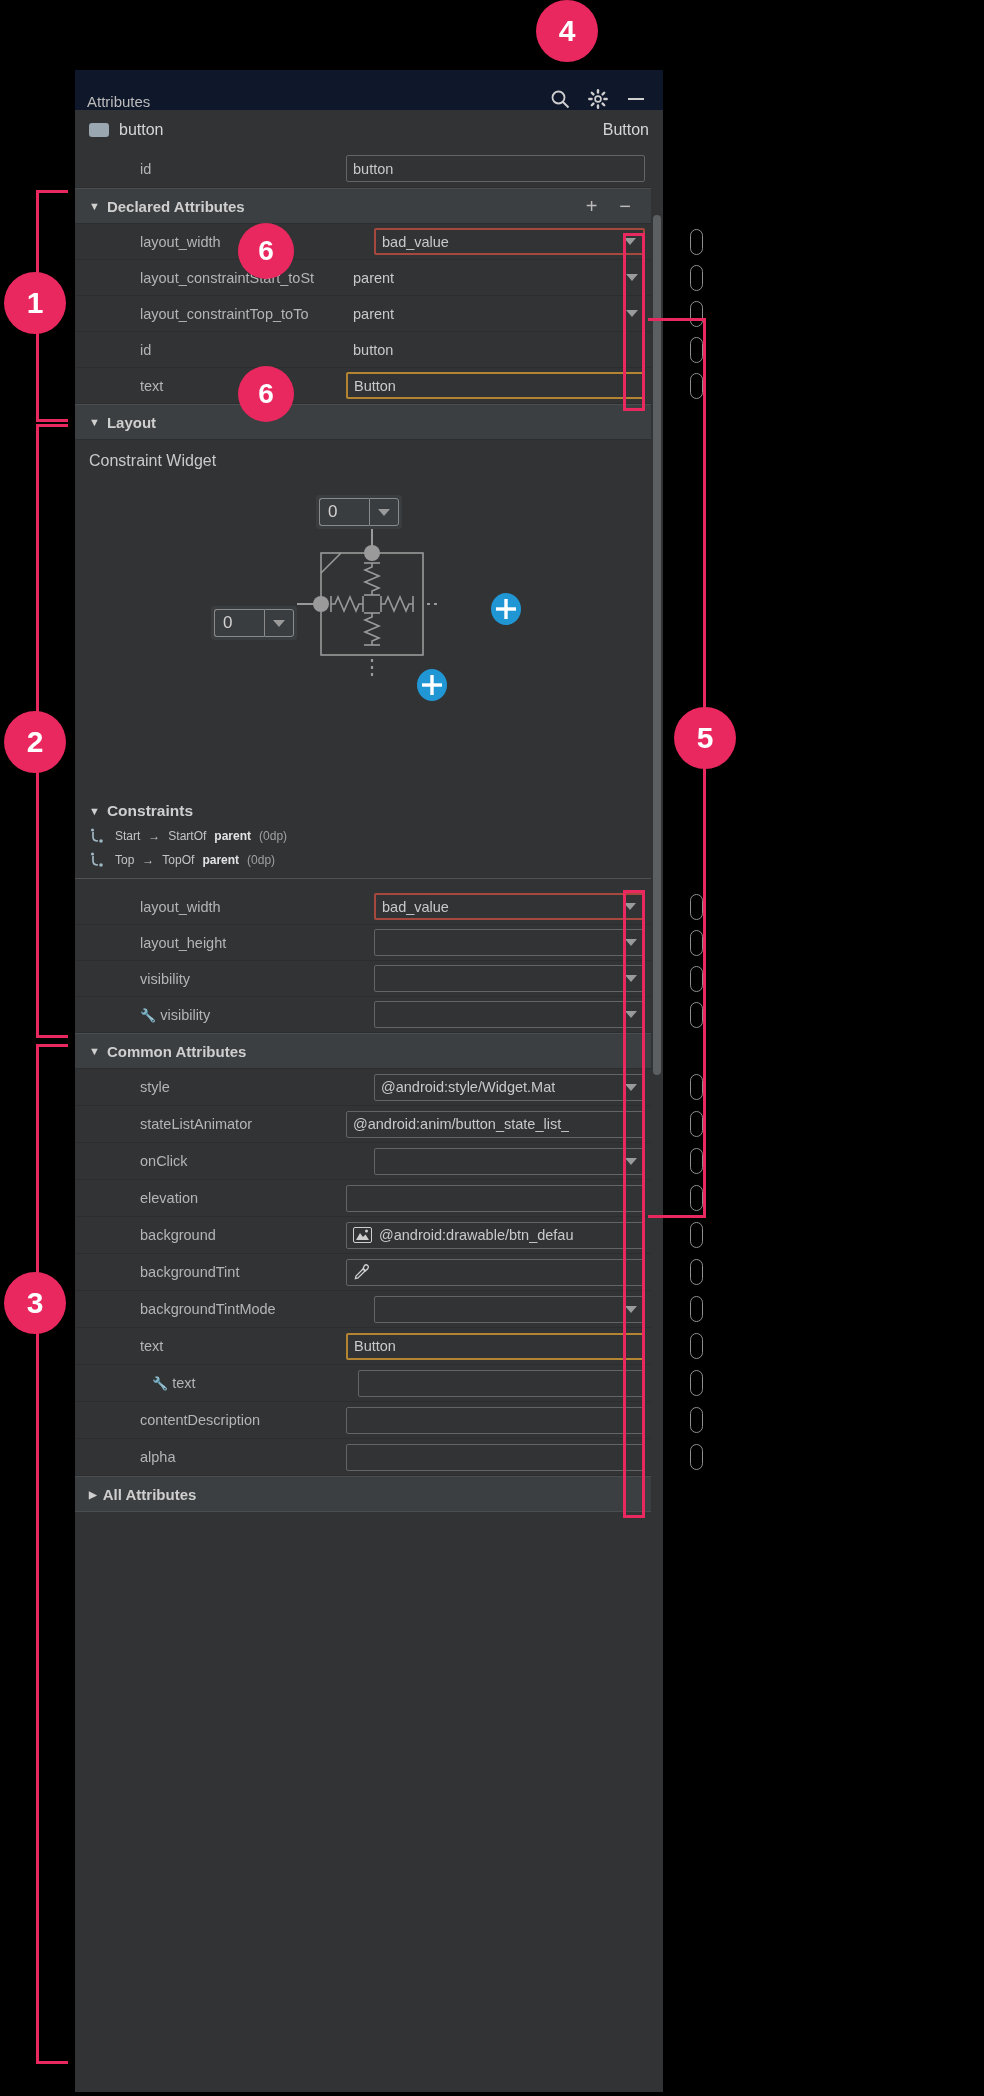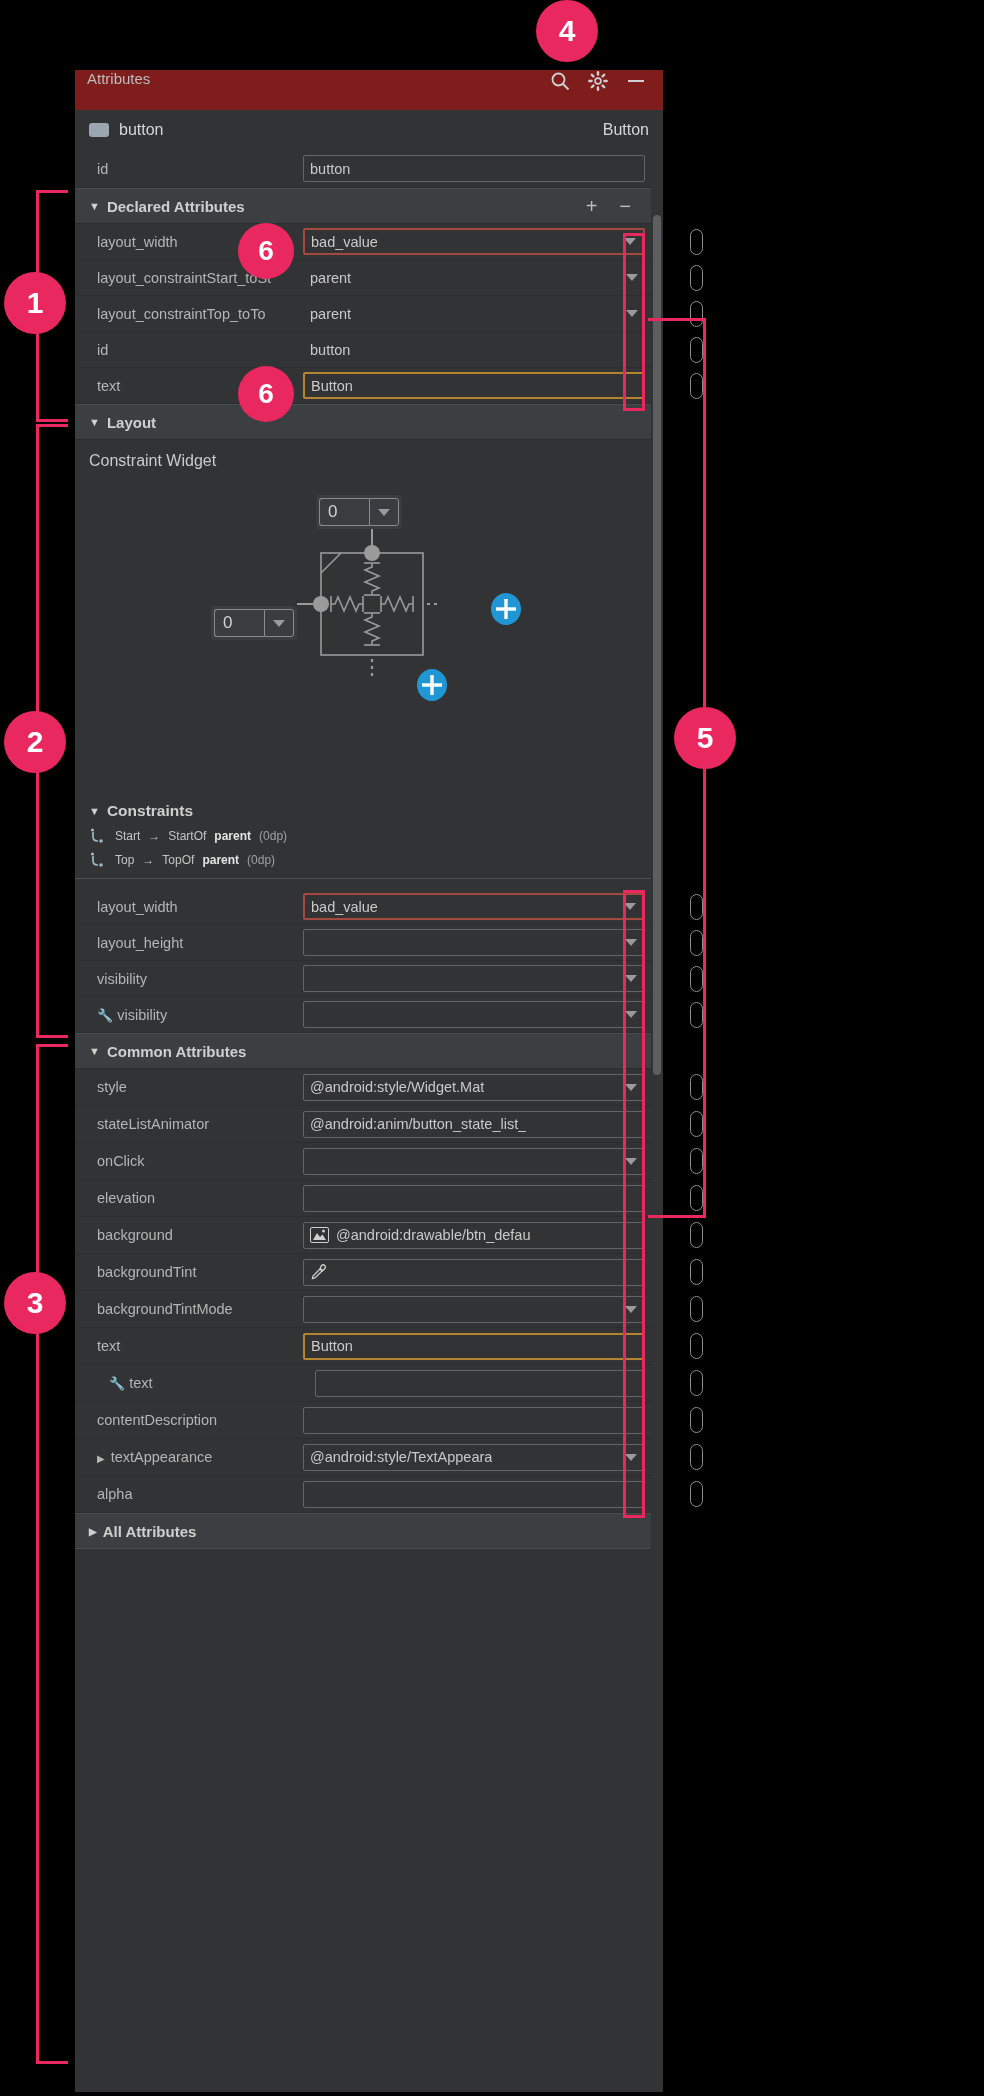--- a/index.html
+++ b/index.html
@@ -13,21 +13,21 @@
     -webkit-font-smoothing: antialiased;
   }
 
   
   #panel {
     position:absolute; left:75px; top:70px; width:588px; height:2022px;
     background:#313335; color:#bbbbbb;
   }
 
   .panel-header {
-    height:40px; background:#7f1d1d; display:flex; align-items:flex-start;
+    height:40px; background:#0f172a; display:flex; align-items:flex-end;
     padding:0 12px; font-size:15px; color:#bbbbbb;
   }
   .panel-header .title { flex:1; }
   .hdr-icons { display:flex; align-items:center; gap:16px; padding-right:4px; }
   .hdr-icons svg { display:block; }
 
   
   .widget-row {
     height:40px; display:flex; align-items:center; padding:0 14px;
     background:#313335; font-size:16px;
@@ -38,31 +38,31 @@
   .widget-row .wname { flex:1; color:#d6d6d6; }
   .widget-row .wtype { color:#d6d6d6; }
 
   
   .arow {
     display:flex; align-items:center; height:36px; position:relative;
     border-bottom:1px solid #2b2d2e;
   }
   .arow .lbl {
     width:228px; padding-left:22px; font-size:14.5px; color:#b5b5b5;
-    white-space:nowrap; overflow:hidden;
+    white-space:nowrap; overflow:hidden;margin-left:43px;
   }
   .arow .val { flex:1; padding-right:18px; display:flex; align-items:center; }
 
   .field {
     flex:1; height:27px; background:#313335; border:1px solid #646464;
     color:#c9c9c9; font-size:14.5px; display:flex; align-items:center;
     padding:0 6px; border-radius:2px; position:relative; min-width:0;
     overflow:hidden; white-space:nowrap;
   }
-  .field.combo { padding-right:32px; }
+  .field.combo { padding-right:32px;margin-left:28px; }
   .field .caret {
     position:absolute; right:0; top:0; bottom:0; width:26px;
     display:flex; align-items:center; justify-content:center;
   }
   .field .caret::after {
     content:""; border-left:6px solid transparent; border-right:6px solid transparent;
     border-top:7px solid #9a9a9a;
   }
   .field.err { border:2px solid #a5493f; }
   .field.warn { border:2px solid #b38431; }
@@ -489,30 +489,20 @@
       <div class="arow" style="height: 37px;">
         <span class="lbl"><span>contentDescription</span></span>
         <span class="val">
           <span class="field plain">
             <span class="txt"></span>
           </span>
         </span>
         <div class="pillcol" style="right: -40px; top: 50%; transform: translateY(-50%); position: absolute;"></div>
       </div>
       <div class="arow" style="height: 37px;">
-        <span class="lbl"><span class="tri-right">▶</span><span>textAppearance</span></span>
-        <span class="val">
-          <span class="field plain combo">
-            <span class="txt">@android:style/TextAppeara</span>
-            <span class="caret"></span>
-          </span>
-        </span>
-        <div class="pillcol" style="right: -40px; top: 50%; transform: translateY(-50%); position: absolute;"></div>
-      </div>
-      <div class="arow" style="height: 37px;">
         <span class="lbl"><span>alpha</span></span>
         <span class="val">
           <span class="field plain">
             <span class="txt"></span>
           </span>
         </span>
         <div class="pillcol" style="right: -40px; top: 50%; transform: translateY(-50%); position: absolute;"></div>
       </div>
     </div>
 

